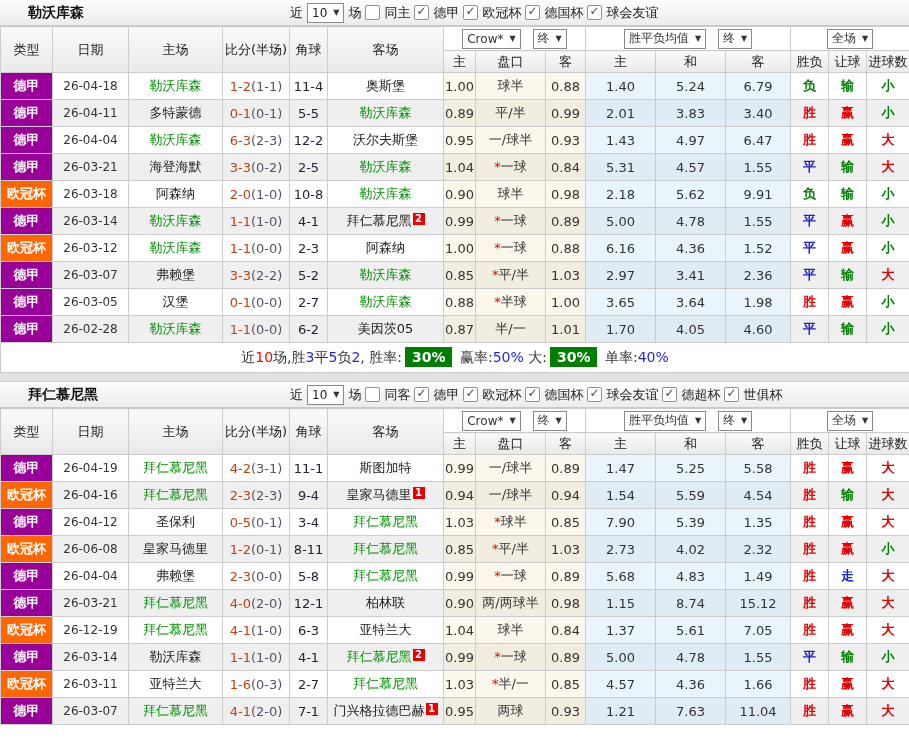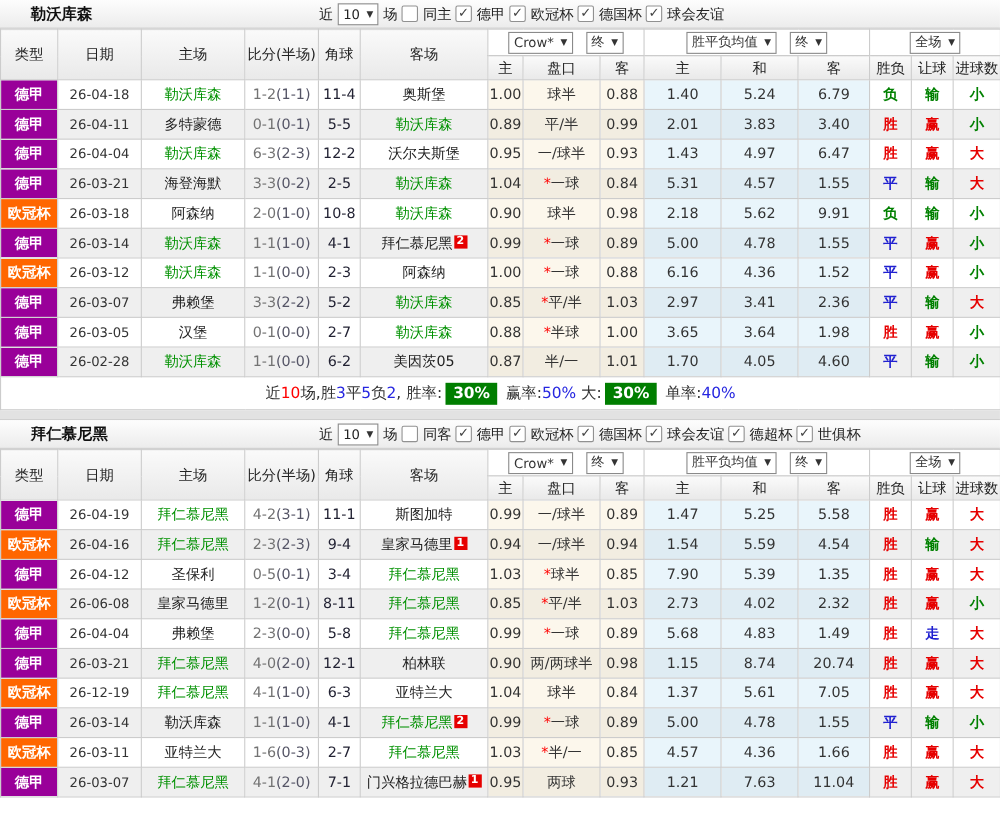--- a/index.html
+++ b/index.html
@@ -30,21 +30,21 @@
   table.stats th{background:linear-gradient(#fafafa,#e9e9e9);font-weight:normal;font-size:13px;color:#222;height:21px;}
   tr.ddrow td{background:#fff;height:23px;border-bottom:1px solid #ccc;}
   .ddwrap{display:flex;align-items:center;justify-content:center;gap:12px;}
   tbody tr{height:27px;}
   tbody tr:nth-child(even) td{background:#efefef;}
   tbody tr:nth-child(odd) td{background:#fff;}
   td.comp{color:#fff;font-weight:bold;font-size:13px;}
   td.date{font-size:12px;color:#333;}
   td.team{font-size:13px;color:#222;}
   td.team.hl{color:#009100;}
-  .score-full{color:#737373;font-size:13px;}
+  .score-full{color:#c2410c;font-size:13px;}
   .score-half{color:#555566;font-size:13px;}
   td.corner{color:#222233;font-size:13px;}
   tbody tr:nth-child(odd) td.crow{background:#fcf7ec;}
   tbody tr:nth-child(even) td.crow{background:#f2ede1;}
   tbody tr:nth-child(odd) td.mean{background:#e9f5fb;}
   tbody tr:nth-child(even) td.mean{background:#dfecf3;}
   td.crow,td.mean{font-size:13px;color:#333;}
   .star{color:#f00;}
   td.res{font-weight:bold;font-size:13px;}
   .badge{display:inline-block;background:#e60000;color:#fff;font-size:10px;font-weight:bold;width:12px;height:12px;line-height:12px;text-align:center;vertical-align:3px;margin-left:1px;}
@@ -515,21 +515,21 @@
             <td class="date">26-03-21</td>
             <td class="team hl">拜仁慕尼黑</td>
             <td><span class="score-full">4-0</span><span class="score-half">(2-0)</span></td>
             <td class="corner">12-1</td>
             <td class="team">柏林联</td>
             <td class="crow">0.90</td>
             <td class="crow">两/两球半</td>
             <td class="crow">0.98</td>
             <td class="mean">1.15</td>
             <td class="mean">8.74</td>
-            <td class="mean">20.74</td>
+            <td class="mean">15.12</td>
             <td class="res" style="color: rgb(230, 0, 0);">胜</td>
             <td class="res" style="color: rgb(230, 0, 0);">赢</td>
             <td class="res" style="color: rgb(230, 0, 0);">大</td>
           </tr>
           <tr>
             <td class="comp" style="background: rgb(255, 102, 0);">欧冠杯</td>
             <td class="date">26-12-19</td>
             <td class="team hl">拜仁慕尼黑</td>
             <td><span class="score-full">4-1</span><span class="score-half">(1-0)</span></td>
             <td class="corner">6-3</td>

